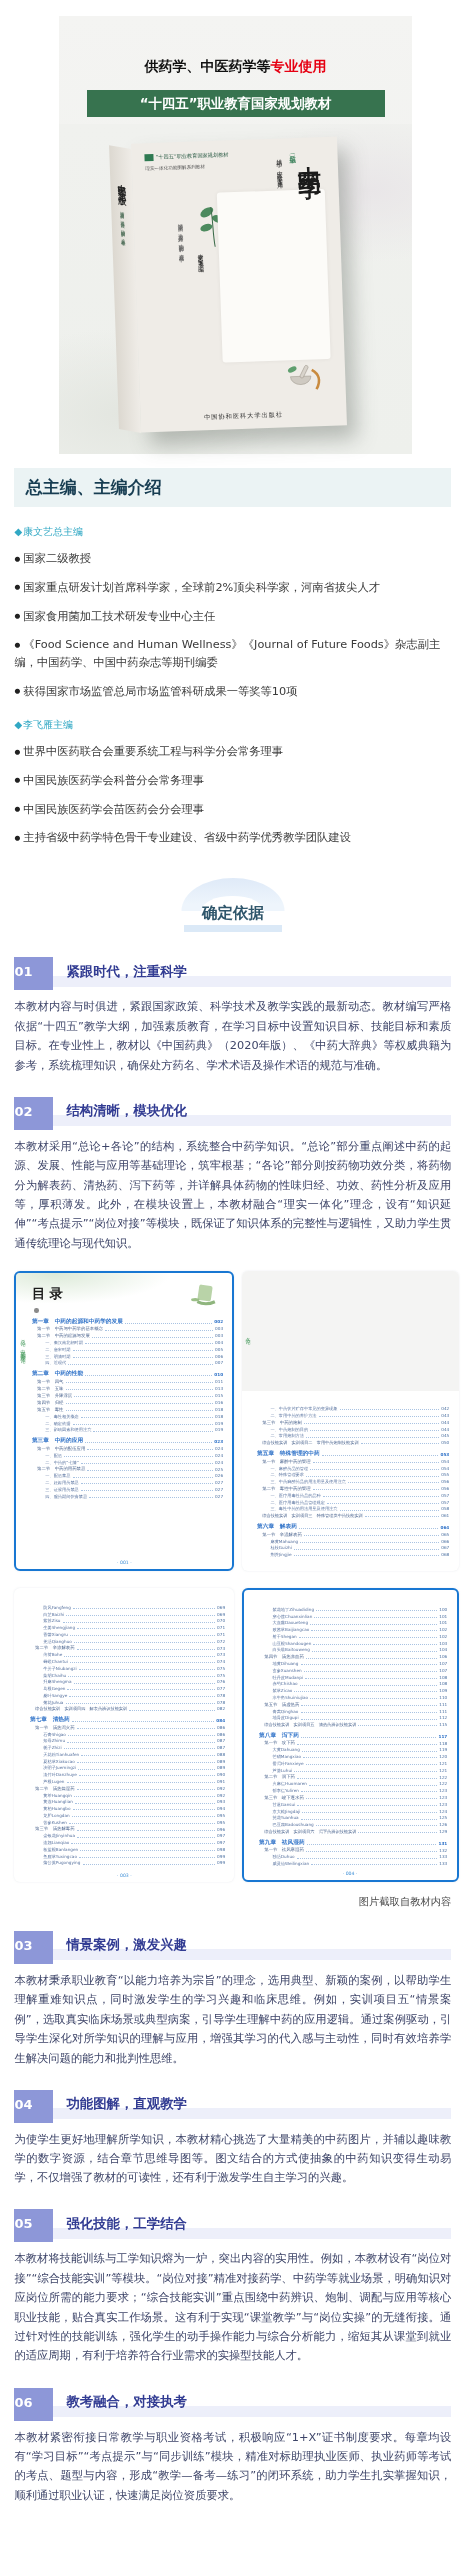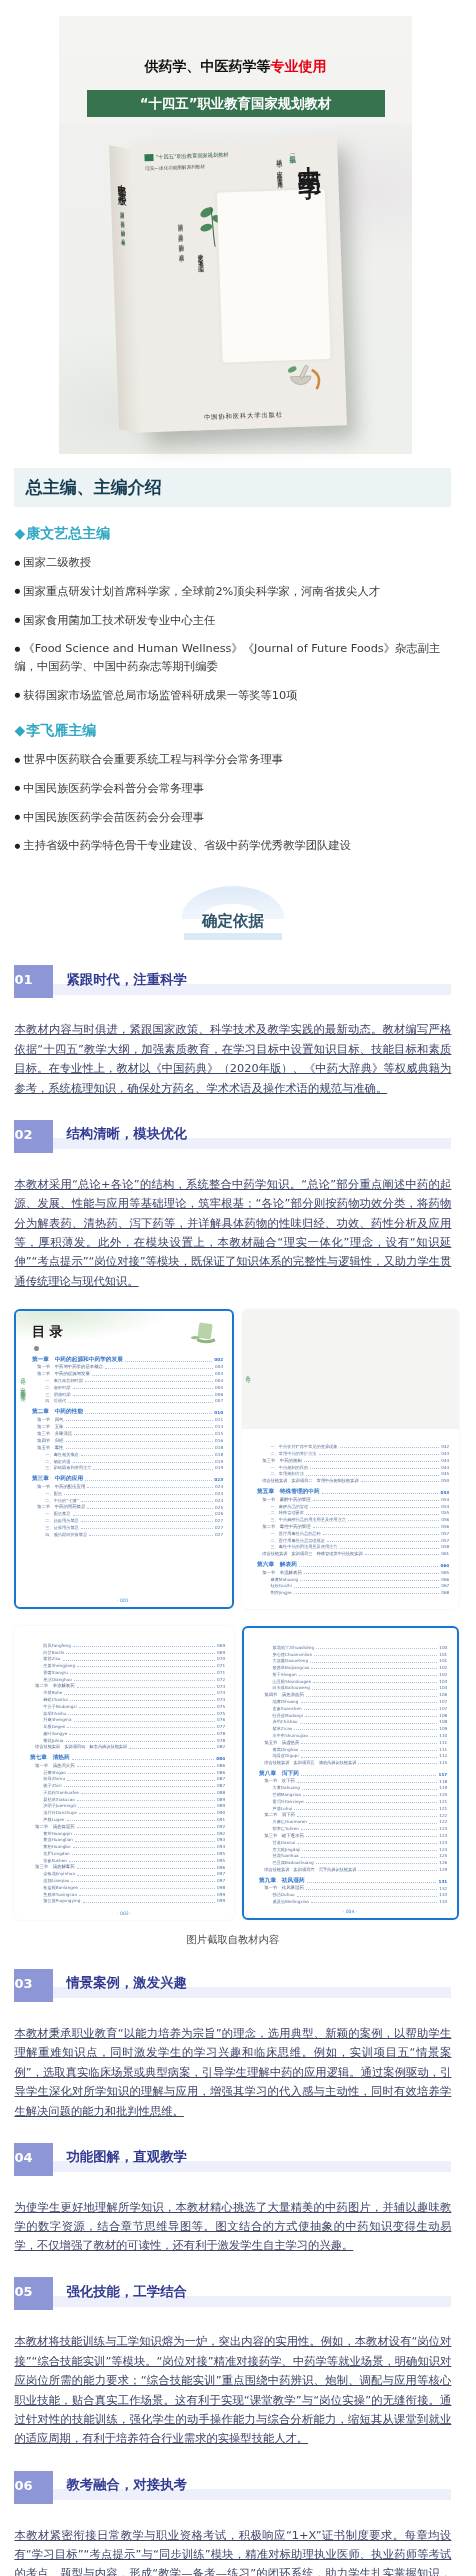--- a/index.html
+++ b/index.html
@@ -29,42 +29,42 @@
   .cover-ed { position: absolute; right: 41px; top: 13.4px; writing-mode: vertical-rl; font-size: 6.7px; color: #2f7a52; }
   .cover-usage { position: absolute; right: 54px; top: 15.5px; writing-mode: vertical-rl; font-size: 5.7px; color: #333; letter-spacing: 1.5px; }
   .cover-authors { position: absolute; left: 62px; top: 108px; writing-mode: vertical-rl; font-size: 5.7px; color: #222; letter-spacing: 1px; }
   .cover-feat { position: absolute; left: 44px; top: 77px; writing-mode: vertical-rl; font-size: 5.2px; color: #666; letter-spacing: 1px; }
   .cover-pub { position: absolute; bottom: 8.2px; width: 100%; text-align: center; font-size: 6.2px; color: #333; letter-spacing: 1px; }
   .leafart { position: absolute; left: 62px; top: 62px; }
   .mortarart { position: absolute; right: 20.6px; bottom: 30px; }
 
   
   .intro-bar { margin-top: 13.4px; background: #ebf3f4; padding: 8.2px 11.3px; font-size: 17px; font-weight: bold; color: #173d52; }
-  .editor-h { margin: 17.5px 0 3.1px; font-size: 14px; font-weight: bold; color: #31a8c4; }
+  .editor-h { margin: 17.5px 0 3.1px; font-size: 10px; font-weight: normal; color: #31a8c4; }
   .editor-h .dia { margin-right: 1px; }
   .bullets { margin-top: 2.1px; }
   .bullets .b { font-size: 11.3px; color: #3a3a3a; margin-top: 11.3px; line-height: 1.55; }
   .bullets .b .dot { font-size: 6.7px; vertical-align: 1.5px; margin-right: 3.1px; color: #222; }
 
   
   .fanhead { text-align: center; margin-top: 31px; position: relative; height: 58px; }
   .fan { position: absolute; left: 50%; transform: translateX(-50%); top: 0; width: 103px; height: 33px; background: linear-gradient(180deg,#dfeaf8 0%,#eef5fc 80%); border-radius: 52px 52px 0 0 / 33px 33px 0 0; }
   .fan::after { content:""; position: absolute; left: 50%; transform: translateX(-50%); bottom: -14.4px; width: 62px; height: 29px; background: #fff; border-radius: 31px 31px 0 0 / 14.4px 14.4px 0 0; }
   .fanhead .txt { position: absolute; left: 0; right: 0; top: 25px; font-size: 15.5px; font-weight: bold; color: #2f566b; }
   .fanhead .bar { position: absolute; left: 50%; transform: translateX(-50%); top: 47px; width: 98px; height: 6.7px; background: #cfe2f4; opacity: .75; }
 
   
   .feature { margin-top: 21.6px; }
   .f-head { position: relative; height: 33px; }
   .f-badge { position: absolute; left: 0; top: 0; width: 39px; height: 33px; background: #8d97d8; color: #fff; font-size: 13px; font-weight: bold; text-align: left; line-height: 30px; }
   .f-strip { position: absolute; left: 39px; right: 0; top: 18.5px; height: 10.8px; background: #edeffa; }
   .f-title { position: absolute; left: 52px; top: 5.2px; font-size: 13.4px; font-weight: bold; color: #323c93; z-index: 1; }
-  .f-body { margin-top: 22px; font-size: 11.3px; color: #3d4468; line-height: 1.72; text-align: justify; text-decoration: underline; }
-
-  .caption { text-align: center; font-size: 10.3px; color: #4a4a4a; margin: 13.4px 0 5.2px; }
+  .f-body { margin-top: 7px; font-size: 11.3px; color: #3d4468; line-height: 1.72; text-align: justify; }
+
+  .caption { text-align: right; font-size: 10.3px; color: #4a4a4a; margin: 13.4px 0 5.2px; }
 
   
   .toc-grid { display: grid; grid-template-columns: 220px 217px; gap: 17.5px 7.2px; margin-top: 17.5px; }
   .toc-page { position: relative; background: #fff; padding: 12.4px 9.3px 13.4px 15.5px; min-height: 268px; box-shadow: 0 0 2.1px rgba(120,140,160,.18); overflow: hidden; border-radius: 6px; }
   .toc-page.bordered { border: 2.6px solid #1877d2; }
   .toc-page .greenwash { position: absolute; left: 0; top: 0; right: 0; height: 46px;
       background: radial-gradient(ellipse 155px 41px at 18% 0%, #dcead8 0%, rgba(220,234,216,0) 75%); }
   .toc-title { font-size: 13.4px; font-weight: bold; color: #1c1c1c; letter-spacing: 4.1px; position: relative; }
   .toc-dot { width: 4.6px; height: 4.6px; border-radius: 50%; background: #8a8a8a; margin: 5.2px 0 3.1px 2.1px; }
   .toc-side { position: absolute; left: 4.1px; top: 62px; writing-mode: vertical-rl; font-size: 5.2px; color: #4d9e63; letter-spacing: 1.5px; }

